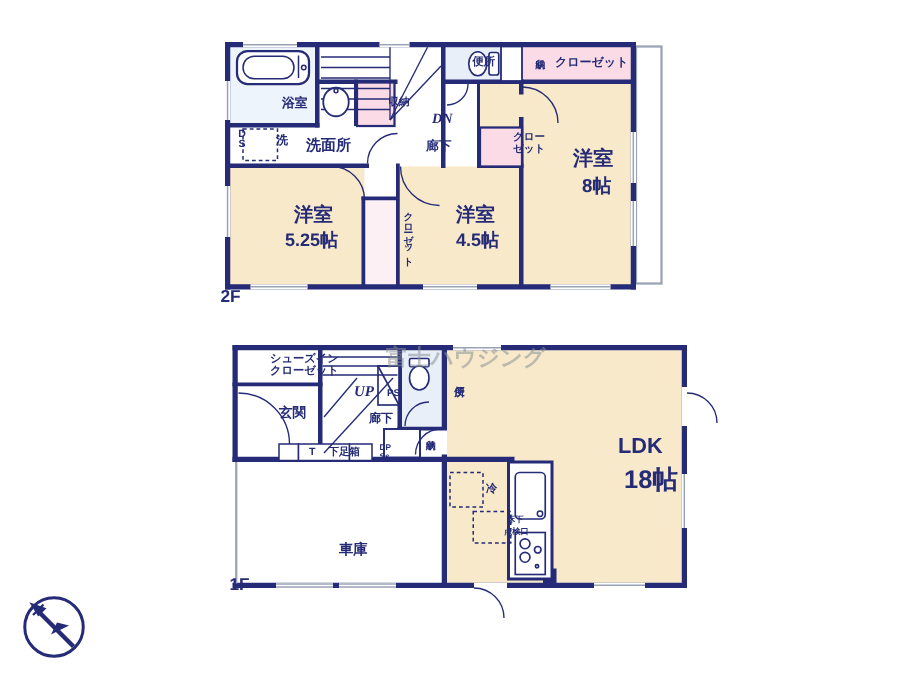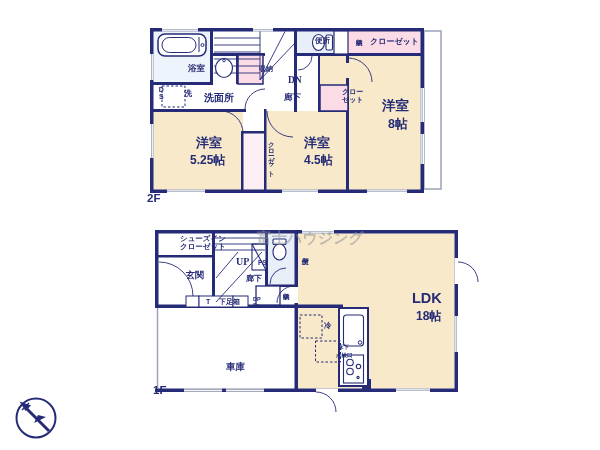--- a/index.html
+++ b/index.html
@@ -2,21 +2,21 @@
 <html><head>
 <meta charset="utf-8">
 <style>
   html,body{margin:0;padding:0;background:#fff;}
   #canvas{position:relative;width:600px;height:450px;background:#fff;overflow:hidden;
           font-family:"Liberation Sans",sans-serif;}
   #plan-svg{position:absolute;left:0;top:0;z-index:1;}
   .lbl{position:absolute;z-index:3;color:#252b76;font-weight:bold;
        line-height:1.12;white-space:normal;margin-left:20px;}
   .vt{writing-mode:vertical-rl;text-orientation:upright;letter-spacing:0;}
-  .it{font-family:"Liberation Serif",serif;}
+  .it{font-style:italic;font-family:"Liberation Serif",serif;}
   #wm-brand{position:absolute;left:150px;top:196px;width:310px;z-index:5;text-align:center;
        font-size:35px;font-weight:bold;letter-spacing:4px;color:rgba(140,146,152,.62);
        pointer-events:none;}
   #wm-company{position:absolute;left:238px;top:229px;width:145px;z-index:5;text-align:center;
        font-size:15px;font-weight:bold;color:rgba(140,146,152,.55);pointer-events:none;}
 </style>
 </head>
 <body>
 
 <div id="canvas">
@@ -245,18 +245,18 @@
 <div class="lbl" style="left:238px;top:259px;width:16px;font-size:6.5px;">PS</div>
 <div class="lbl" style="left:226px;top:275px;width:32px;font-size:8px;">廊下</div>
 <div class="lbl vt" style="left:281px;top:252px;height:28px;font-size:7px;">便所</div>
 <div class="lbl vt" style="left:263px;top:288px;height:16px;font-size:6.5px;">収納</div>
 <div class="lbl" style="left:186px;top:298px;width:13px;font-size:7px;">T</div>
 <div class="lbl" style="left:199px;top:298px;width:34px;font-size:7px;">下足箱</div>
 <div class="lbl" style="left:233px;top:296px;width:15px;font-size:5.5px;">DP</div>
 <div class="lbl" style="left:233px;top:301.5px;width:15px;font-size:5.5px;">Ss</div>
 <div class="lbl" style="left:206px;top:362px;width:48px;font-size:9.5px;">車庫</div>
 <div class="lbl" style="left:392px;top:290px;width:52px;font-size:14.5px;">LDK</div>
-<div class="lbl" style="left:396px;top:310px;width:44px;font-size:12px;">18帖</div>
+<div class="lbl" style="left:396px;top:310px;width:44px;font-size:17px;">18帖</div>
 <div class="lbl" style="left:304px;top:322px;width:14px;font-size:7.5px;">冷</div>
 <div class="lbl" style="left:318px;top:344px;width:20px;font-size:5.5px;">床下</div>
 <div class="lbl" style="left:316px;top:351.5px;width:24px;font-size:5.5px;">点検口</div>
 
 </div>
 
 </body></html>

